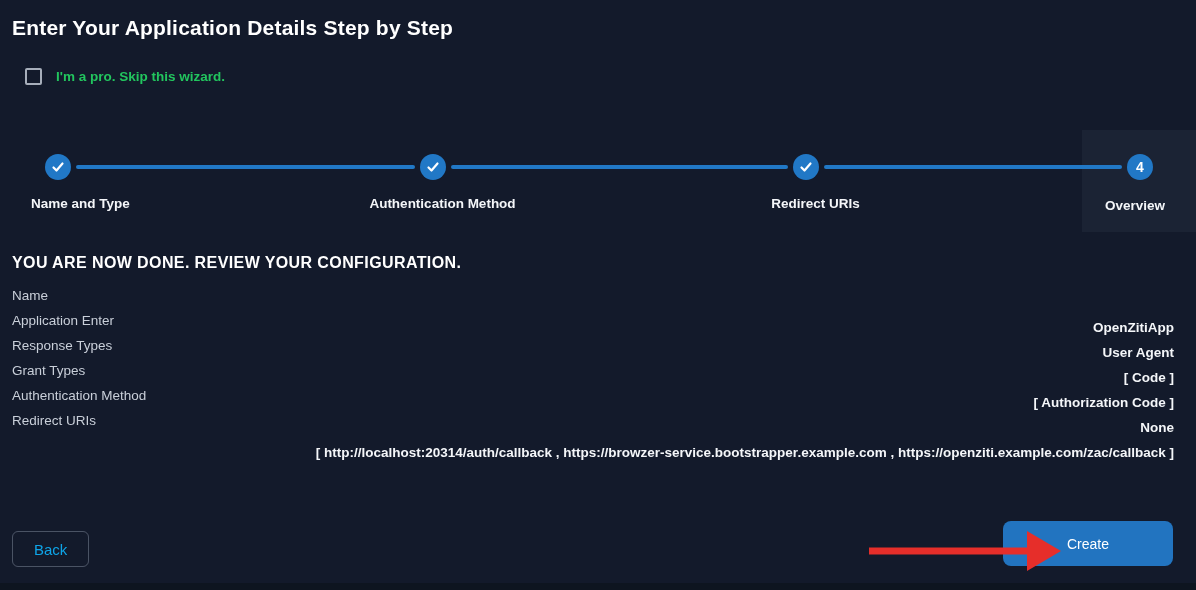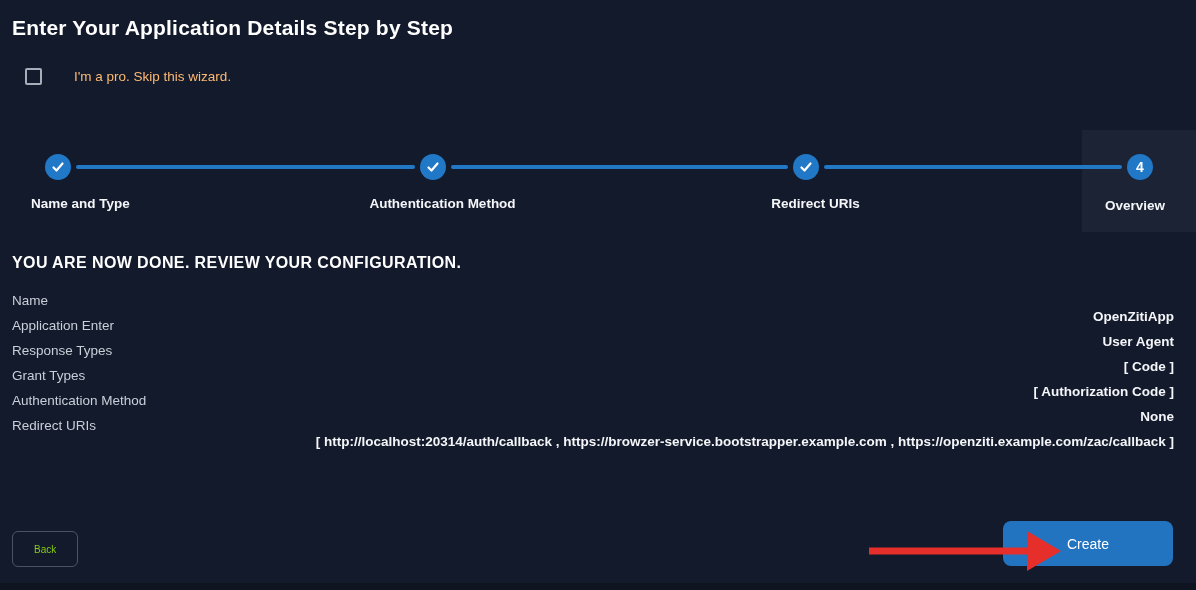--- a/index.html
+++ b/index.html
@@ -20,21 +20,21 @@
   .skip-row {
     position: absolute; left: 25px; top: 68px;
     display: flex; align-items: center;
   }
   .checkbox {
     width: 17px; height: 17px;
     border: 2px solid #a7aeba; border-radius: 2px;
     background: transparent; cursor: pointer; flex: 0 0 auto;
   }
   .skip-label {
-    margin-left: 32px; font-size: 13.5px; font-weight: 400; color: #fdba74;
+    margin-left: 14px; font-size: 13.5px; font-weight: 700; color: #22c55e;
   }
 
   .stepper { position: absolute; left: 0; top: 130px; width: 1196px; height: 102px; }
   .step-highlight {
     position: absolute; left: 1082px; top: 0; width: 114px; height: 102px;
     background: #1b2334;
   }
   .step-circle {
     position: absolute; top: 24px; width: 26px; height: 26px; border-radius: 50%;
     background: #2178c6; display: flex; align-items: center; justify-content: center;
@@ -51,32 +51,32 @@
   }
   .step-label.center { transform: translateX(-50%); }
 
   .review-heading {
     position: absolute; left: 12px; top: 254px;
     font-size: 16px; font-weight: 600; letter-spacing: .4px; color: #ffffff;
   }
 
   .details { position: absolute; left: 12px; top: 288px; width: 1162px; }
   .detail-row {
-    display: flex; justify-content: space-between; align-items: center;
+    display: flex; justify-content: space-between; align-items: flex-start;
     height: 25px;
   }
   .detail-label { font-size: 13.5px; font-weight: 400; color: #c9cfd9; white-space: nowrap; }
   .detail-value { font-size: 13.5px; font-weight: 700; color: #f4f6f9; white-space: nowrap; text-align: right; margin-top: 32px; }
 
   .back-button {
     position: absolute; left: 12px; top: 531px;
     height: 36px; padding: 0 21px;
     background: transparent;
     border: 1px solid rgba(165,175,195,.38); border-radius: 6px;
-    color: #84cc16; font-size: 10px; font-family: inherit; cursor: pointer;
+    color: #0ea5e9; font-size: 15px; font-family: inherit; cursor: pointer;
   }
   .create-button {
     position: absolute; left: 1003px; top: 521px;
     width: 170px; height: 45px;
     background: #2274c0; border: none; border-radius: 8px;
     color: #ffffff; font-size: 14px; font-family: inherit; cursor: pointer;
   }
 
   .annotation-arrow {
     position: absolute; left: 864px; top: 528px;

